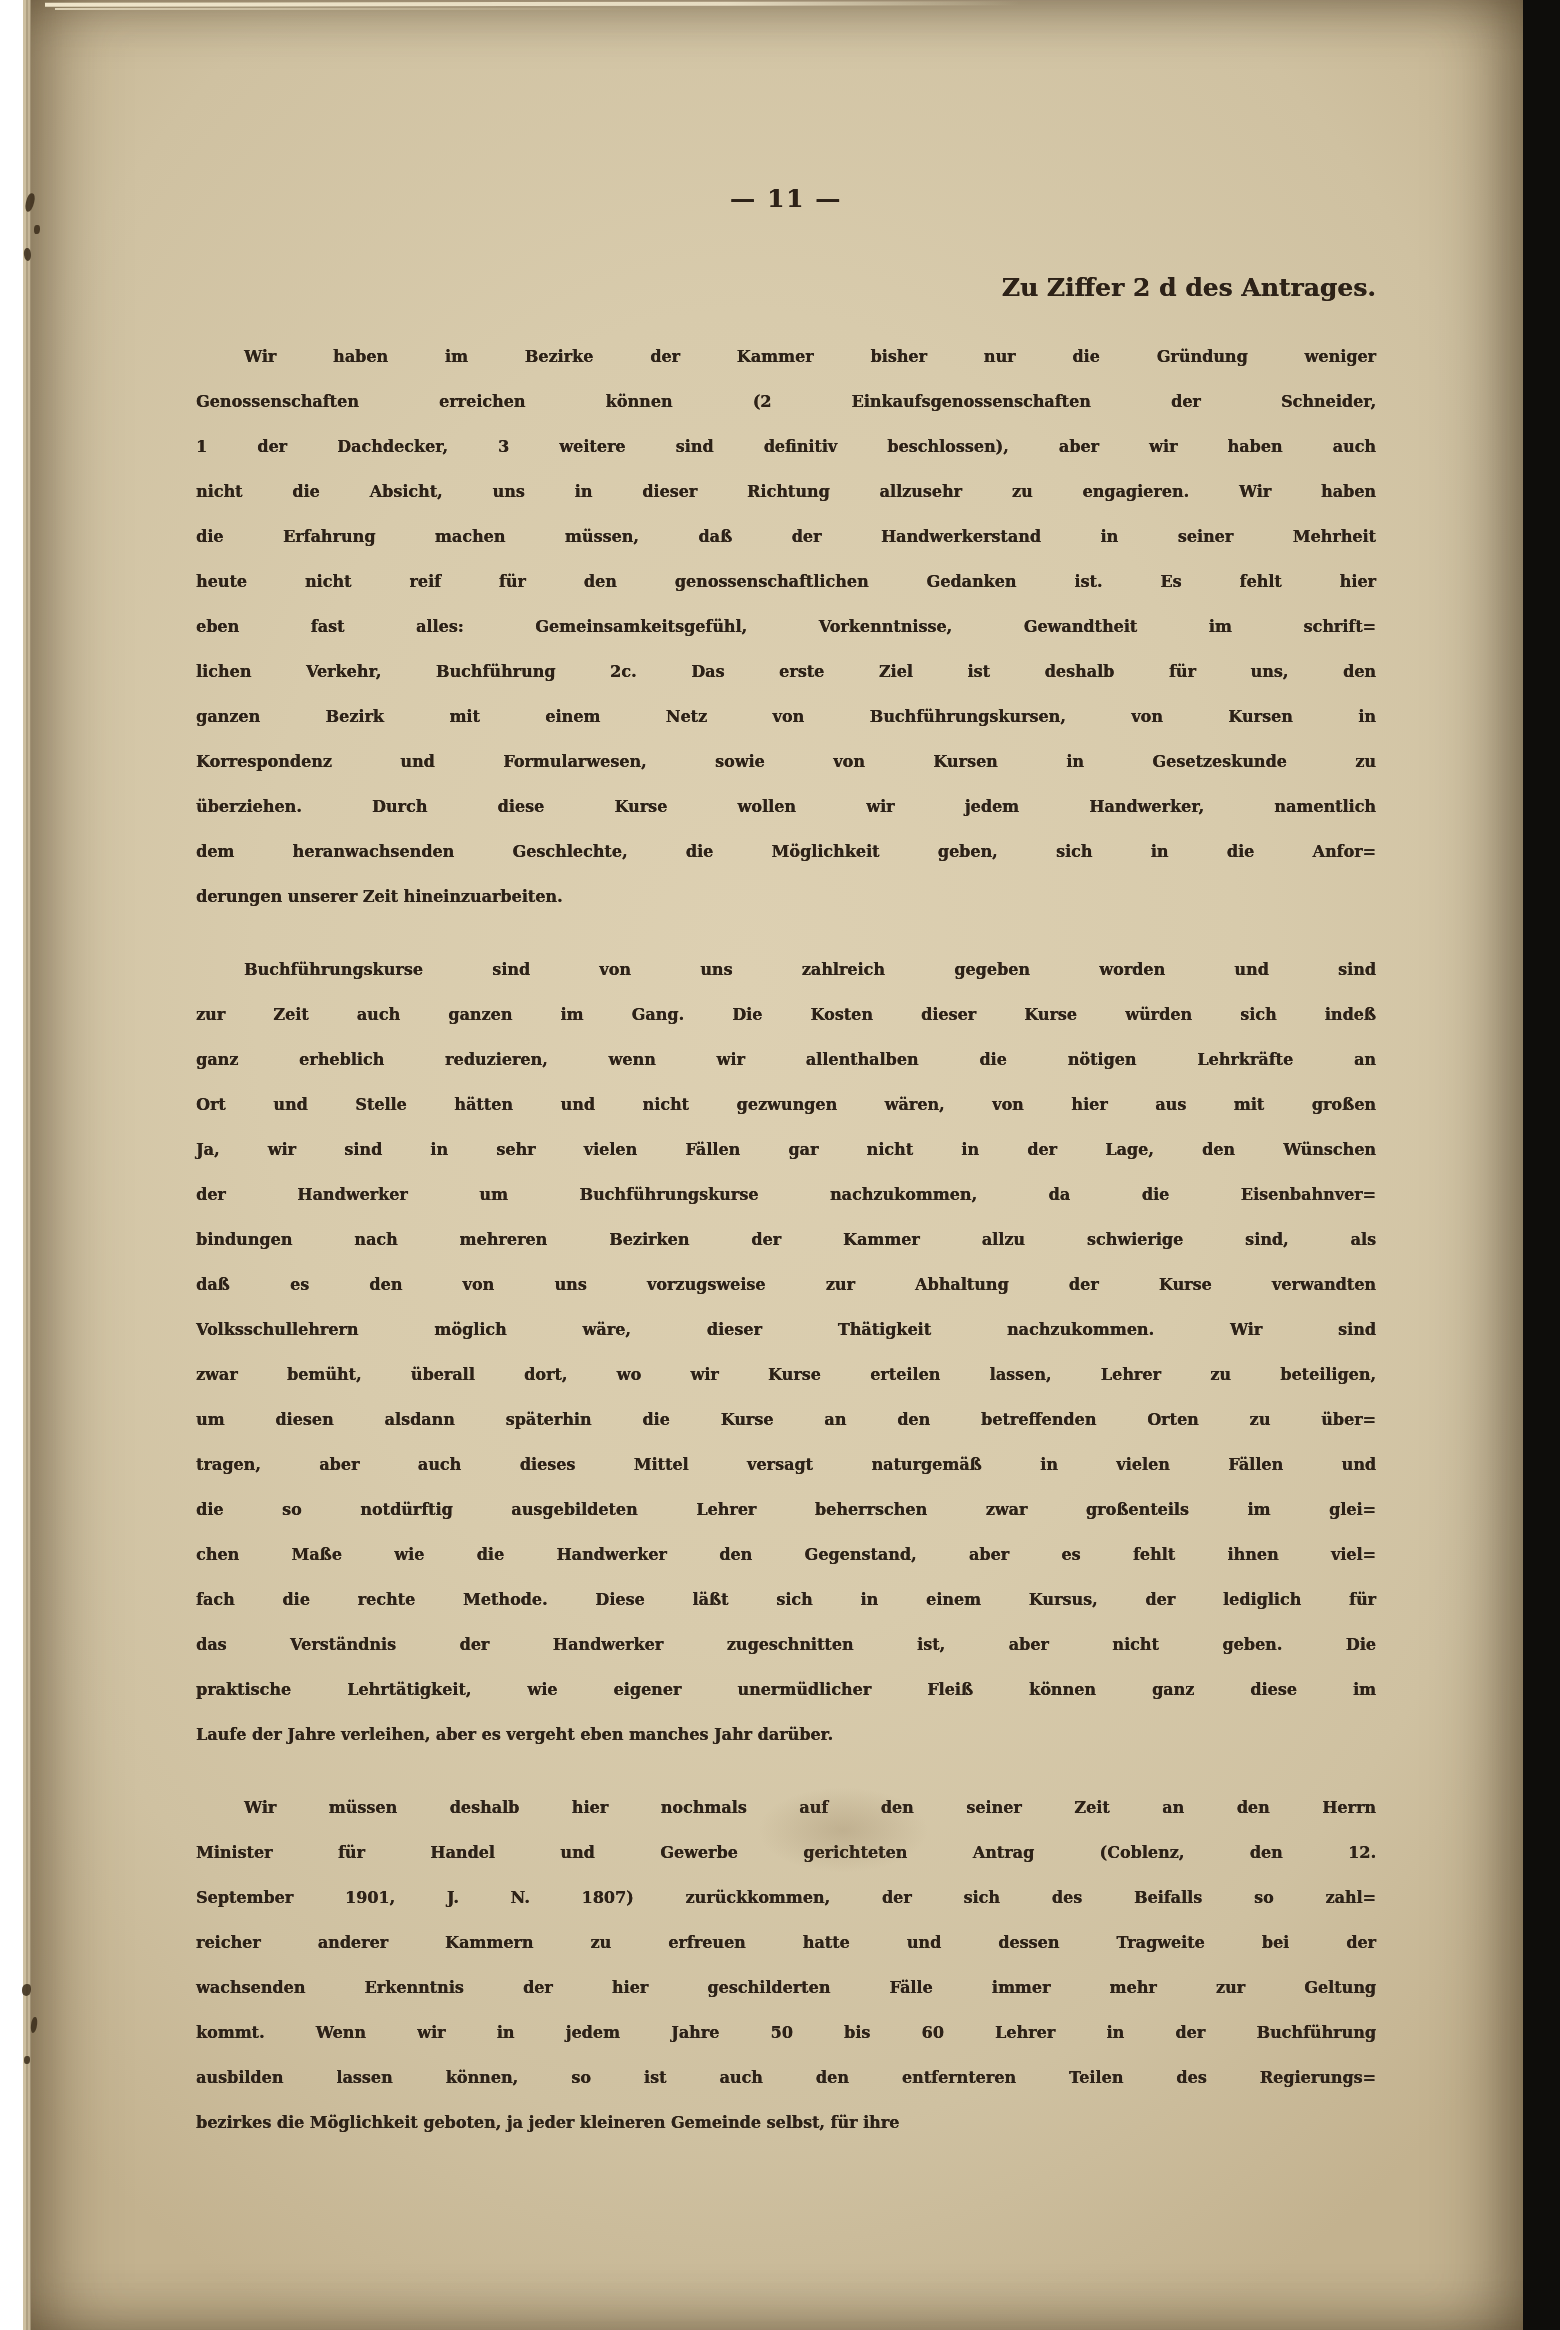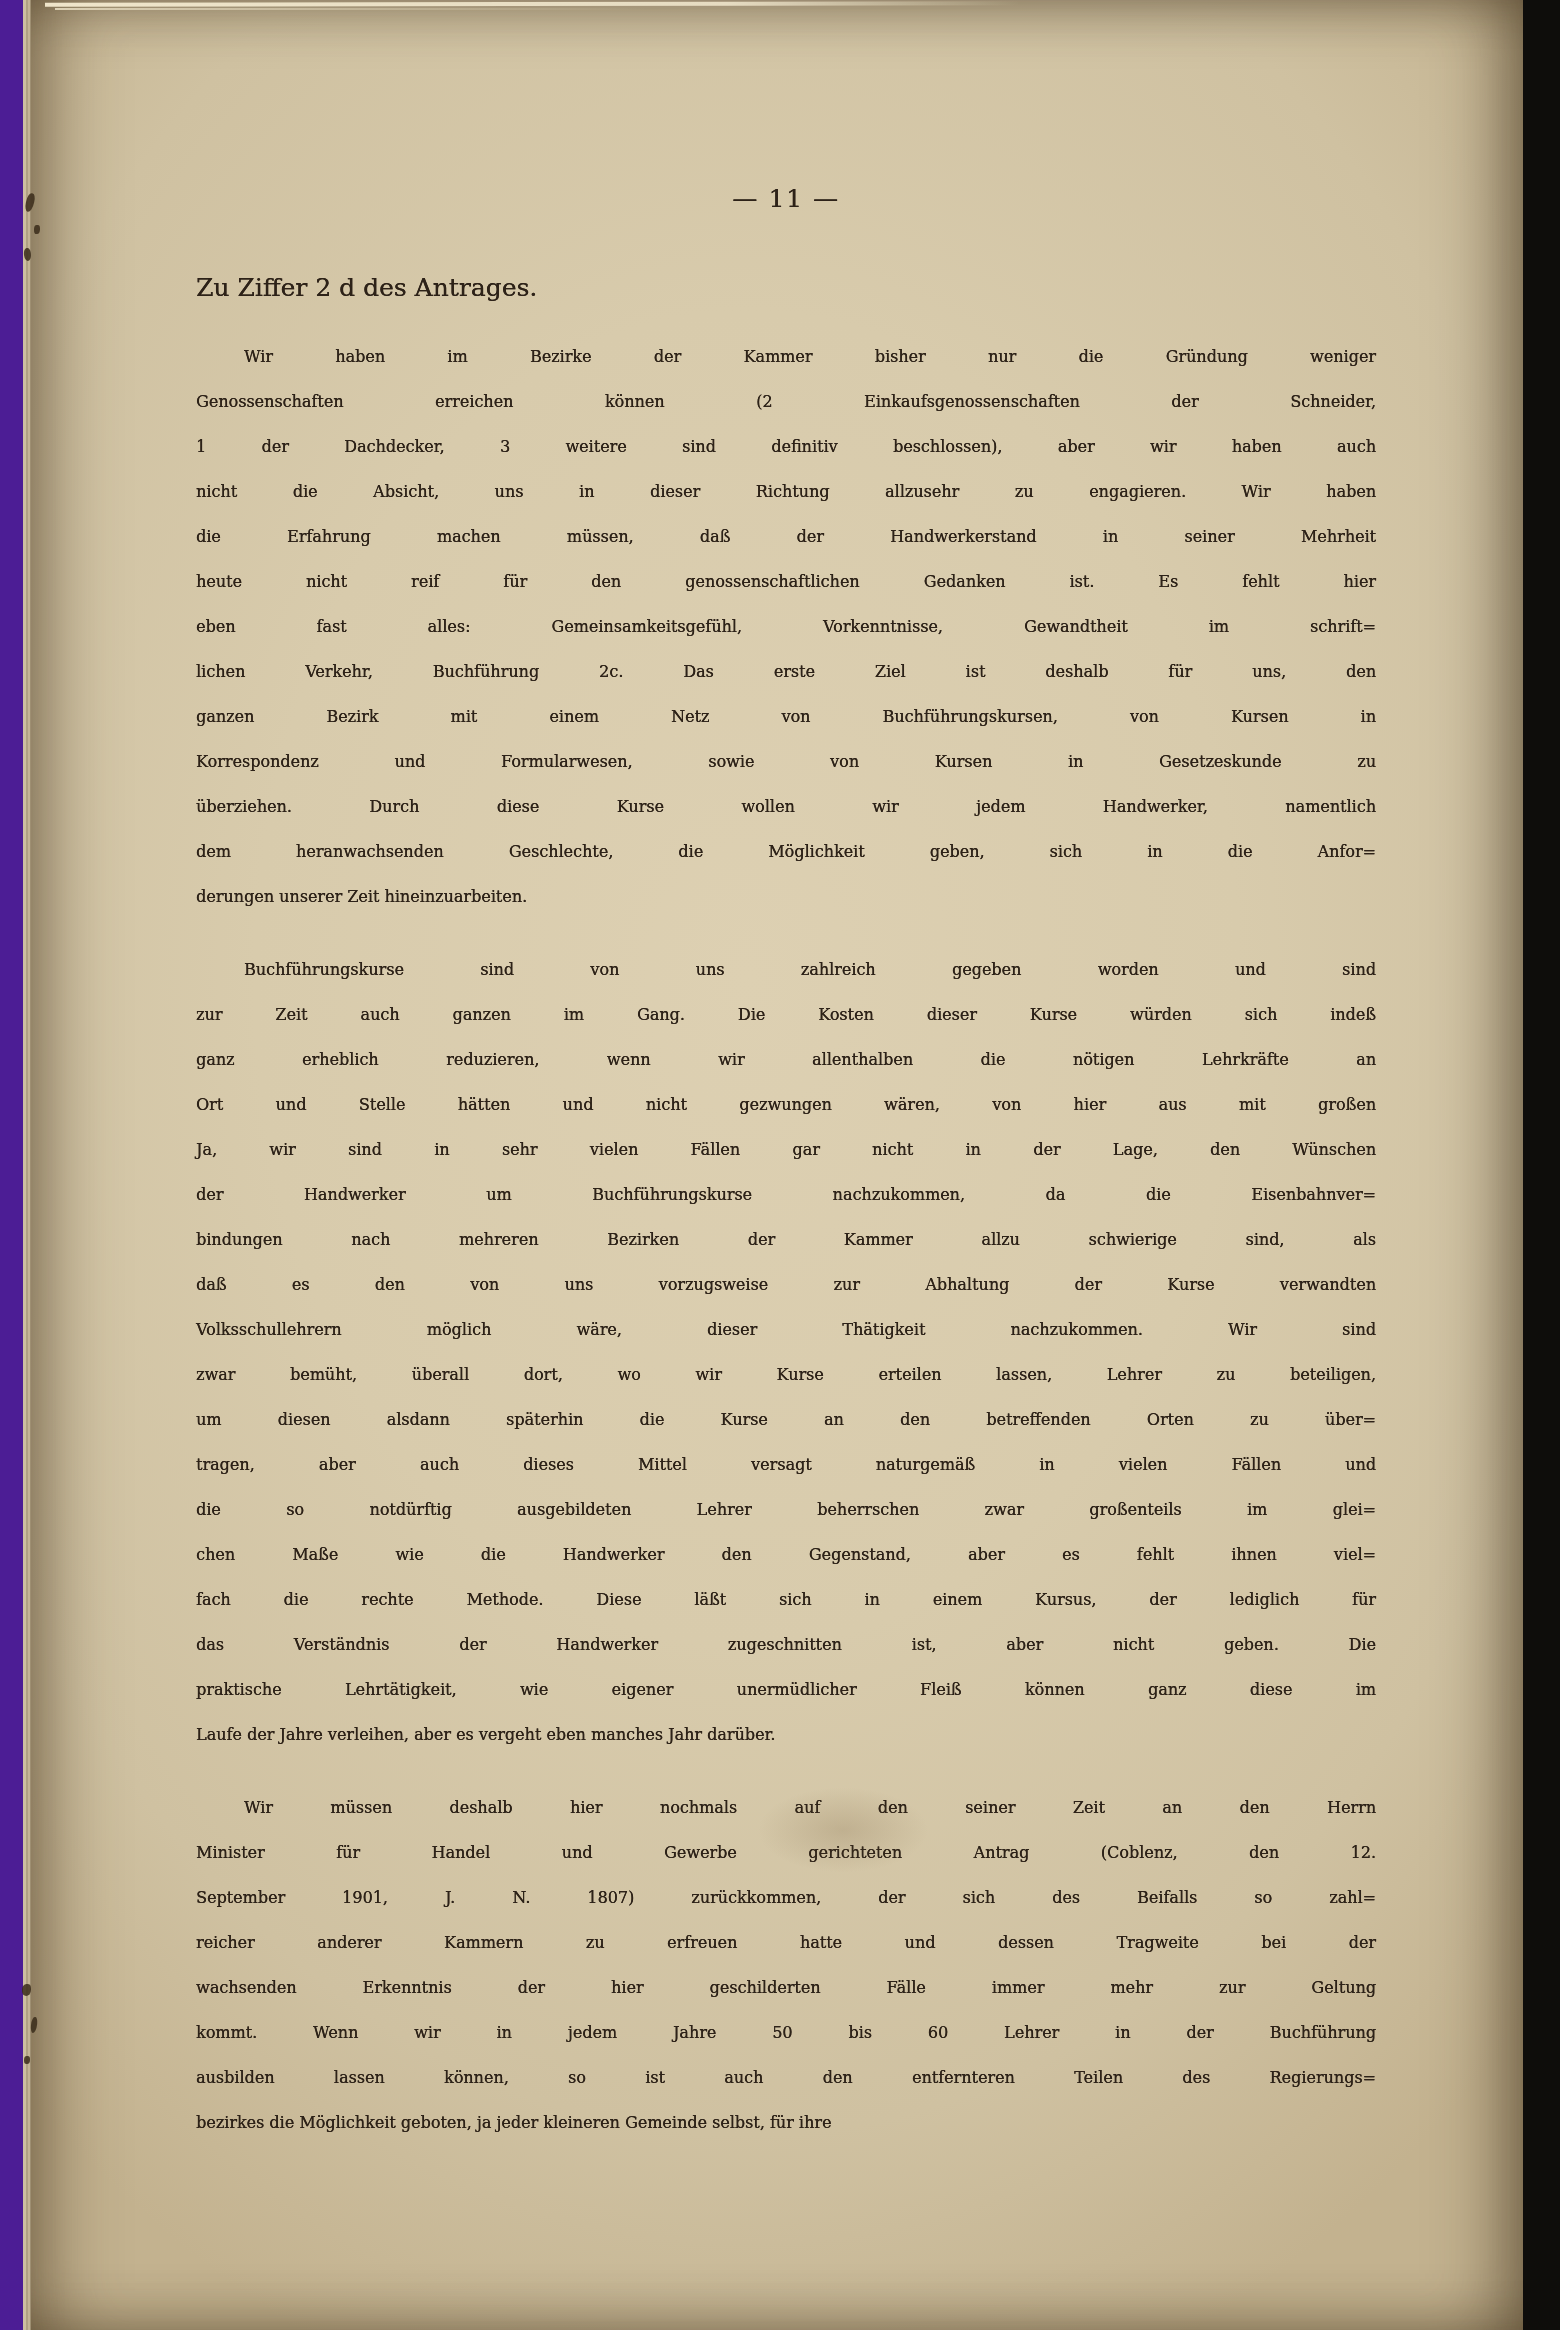--- a/index.html
+++ b/index.html
@@ -8,21 +8,22 @@
     background: #0e0d0b;
     width: 1560px;
     height: 2330px;
     overflow: hidden;
     font-family: "DejaVu Serif", serif;
   }
   .scan {
     position: relative;
     width: 1452px;
     height: 2330px;
-    background: #4c1d95;
+    background: #ffffff;
+    font-weight: bold;
   }
   
   .edge-stack-left {
     position: absolute;
     left: 23.4px; top: 0;
     width: 33px; height: 2330px;
     background: repeating-linear-gradient(90deg,
       #cdbfa0 0px, #cdbfa0 3.1px,
       #b4a586 3.1px, #6e6least 0px);
     background: repeating-linear-gradient(90deg,
@@ -67,21 +68,21 @@
     text-align: center;
     font-size: 25px;
     letter-spacing: 1.6px;
     color: #2d2218;
     text-shadow: 0.2px 0 0 currentColor;
   }
   .heading {
     position: absolute;
     left: 165px; top: 273px;
     width: 1180px;
-    text-align: left;
+    text-align: right;
     font-size: 25px;
     color: #2d2218;
     text-shadow: 0.2px 0 0 currentColor;
   }
   .body-block {
     position: absolute;
     left: 165px; top: 334px;
     width: 1180px;
     font-size: 16px;
     line-height: 45px;

